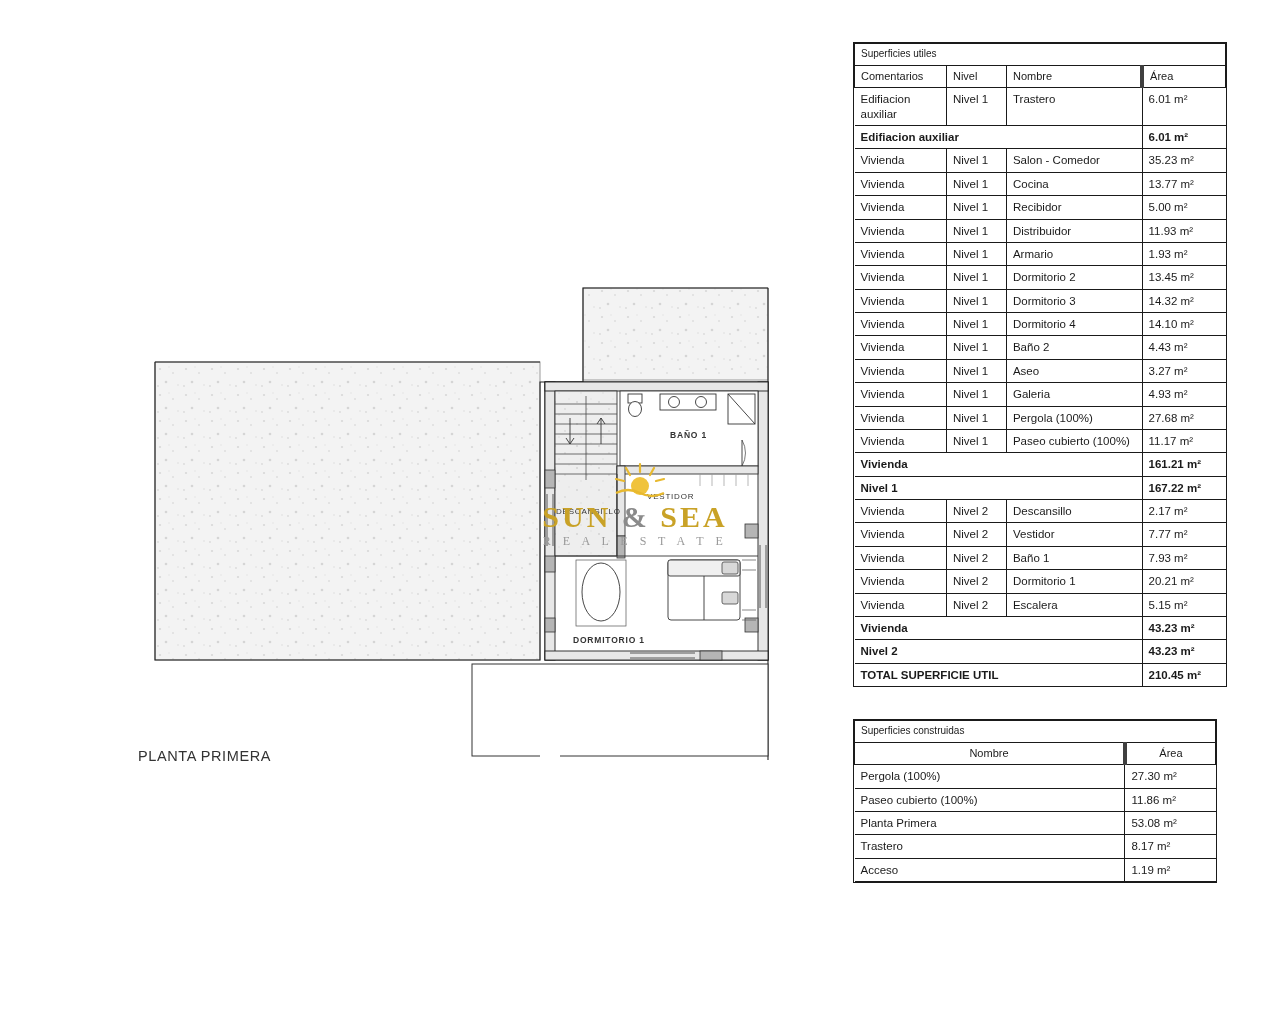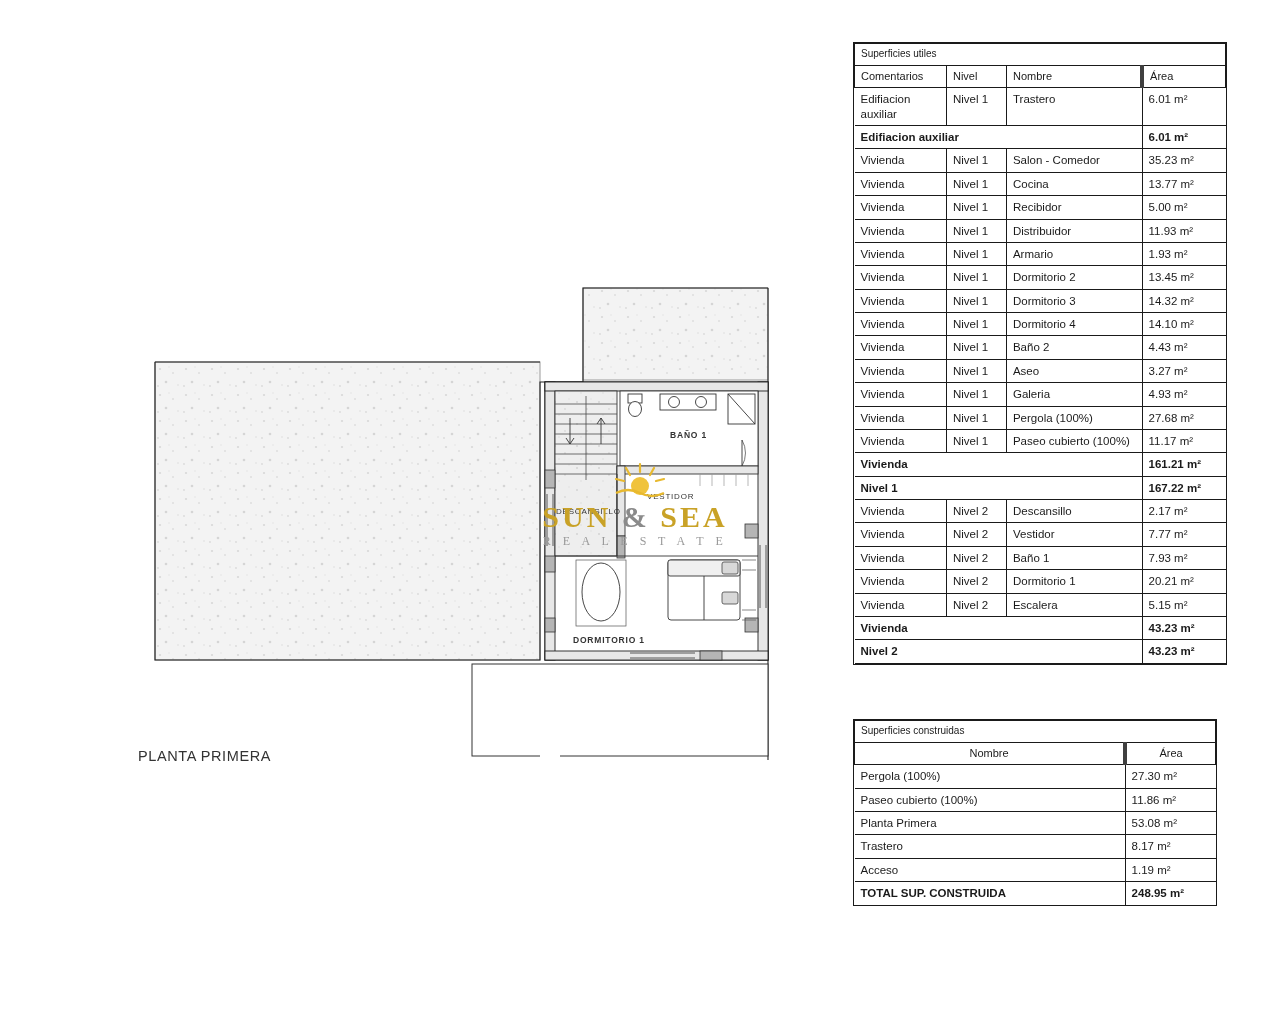--- a/index.html
+++ b/index.html
@@ -478,20 +478,24 @@
           <td class="c3">5.15 m²</td>
         </tr>
         <tr class="sum">
           <td colspan="3">Vivienda</td>
           <td class="area">43.23 m²</td>
         </tr>
         <tr class="sum">
           <td colspan="3">Nivel 2</td>
           <td class="area">43.23 m²</td>
         </tr>
+        <tr class="total">
+          <td colspan="3">TOTAL SUPERFICIE UTIL</td>
+          <td class="area">210.45 m²</td>
+        </tr>
       </tbody>
   </table>
 </div>
 
 <div class="table-block" id="table-construidas">
   <table class="sheet">
     <tbody id="construidas-body">
         <tr class="tbl-title">
           <td colspan="2">Superficies construidas</td>
         </tr>
@@ -512,19 +516,15 @@
           <td class="c3">53.08 m²</td>
         </tr>
         <tr class="row">
           <td class="c0">Trastero</td>
           <td class="c3">8.17 m²</td>
         </tr>
         <tr class="row">
           <td class="c0">Acceso</td>
           <td class="c3">1.19 m²</td>
         </tr>
-        <tr class="total">
-          <td>TOTAL SUP. CONSTRUIDA</td>
-          <td class="area">248.95 m²</td>
-        </tr>
       </tbody>
   </table>
 </div>
 
 </body></html>

